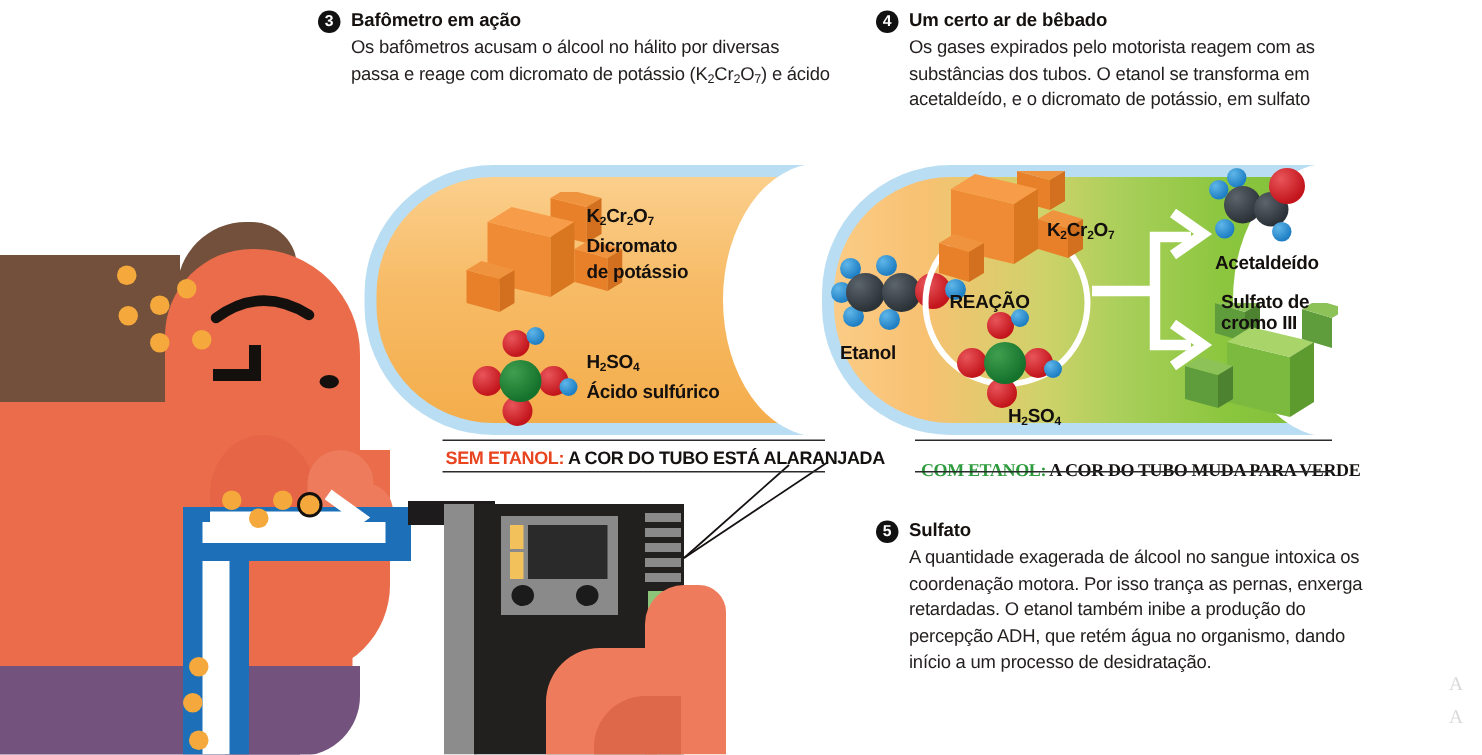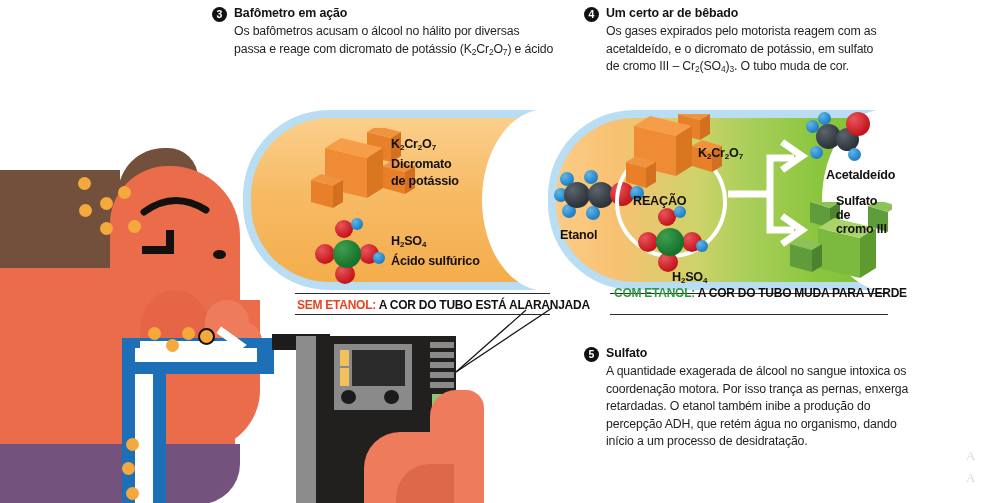--- a/index.html
+++ b/index.html
@@ -177,22 +177,22 @@
   </div>
 </div>
 
 <div class="block" style="left:584px;top:6px;width:330px;">
   <div class="blk-head">
     <div class="bullet">4</div>
     <div class="blk-title">Um certo ar de bêbado</div>
   </div>
   <div class="blk-body indent">
     <div>Os gases expirados pelo motorista reagem com as</div>
+    <div>substâncias dos tubos. O etanol se transforma em</div>
     <div>acetaldeído, e o dicromato de potássio, em sulfato</div>
-    <div>de cromo III – Cr<sub>2</sub>(SO<sub>4</sub>)<sub>3</sub>. O tubo muda de cor.</div>
   </div>
 </div>
 
 <div class="block" style="left:584px;top:346px;width:340px;">
   <div class="blk-head">
     <div class="bullet">5</div>
     <div class="blk-title">Sulfato</div>
   </div>
   <div class="blk-body indent">
     <div>A quantidade exagerada de álcool no sangue intoxica os</div>
@@ -331,24 +331,24 @@
       <path d="M36 26 L52 16 L94 26 L78 36 Z" fill="#a8d46a"></path>
       <path d="M78 36 L94 26 L94 66 L78 76 Z" fill="#5e9b2f"></path>
       <path d="M8 42 L30 48 L30 70 L8 64 Z" fill="#5f9d3c"></path>
       <path d="M8 42 L18 36 L40 42 L30 48 Z" fill="#8cc258"></path>
       <path d="M30 48 L40 42 L40 64 L30 70 Z" fill="#4c8230"></path>
       <path d="M86 4 L106 10 L106 30 L86 24 Z" fill="#5f9d3c"></path>
       <path d="M86 4 L96 -2 L116 4 L106 10 Z" fill="#8cc258"></path>
     </g>
   </svg>
 
-  <div class="tlabel" style="left:278px;top:58px;font-size:12.6px;">Acetaldeído</div>
-  <div class="tlabel" style="left:268px;top:84px;font-size:12.6px;padding-left:20px;">Sulfato de cromo III</div>
+  <div class="tlabel" style="left:262px;top:58px;font-size:12.6px;">Acetaldeído</div>
+  <div class="tlabel" style="left:246px;top:84px;font-size:12.6px;padding-left:20px;">Sulfato de cromo III</div>
 </div>
 
 <div class="caprule" style="left:610px;top:293px;width:278px;"></div>
-<div class="capbar" style="left:614px;top:286px;">
+<div class="capbar" style="left:614px;top:306px;font-family:Liberation Serif, serif;">
   <span class="hl-green">COM ETANOL:</span><span class="rest"> A COR DO TUBO MUDA PARA VERDE</span>
 </div>
 <div class="caprule" style="left:610px;top:314px;width:278px;"></div>
 
 <div class="wm" style="left:966px;top:448px;">A</div>
 <div class="wm" style="left:966px;top:470px;">A</div>
 
 </body></html>

